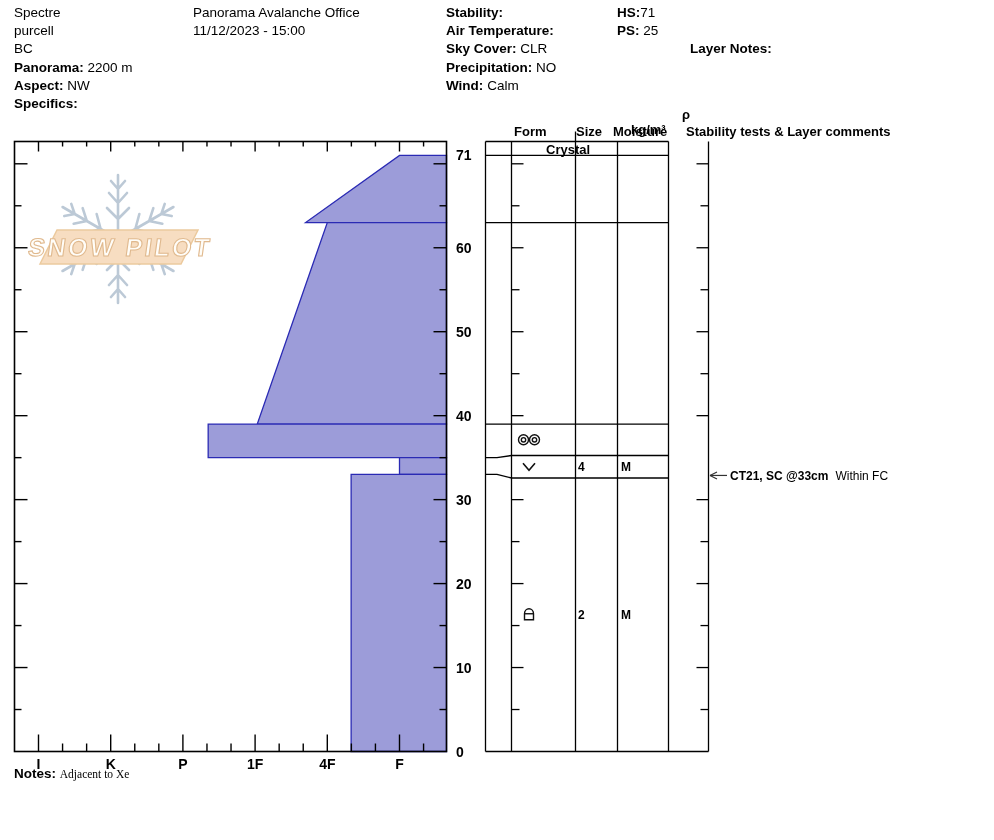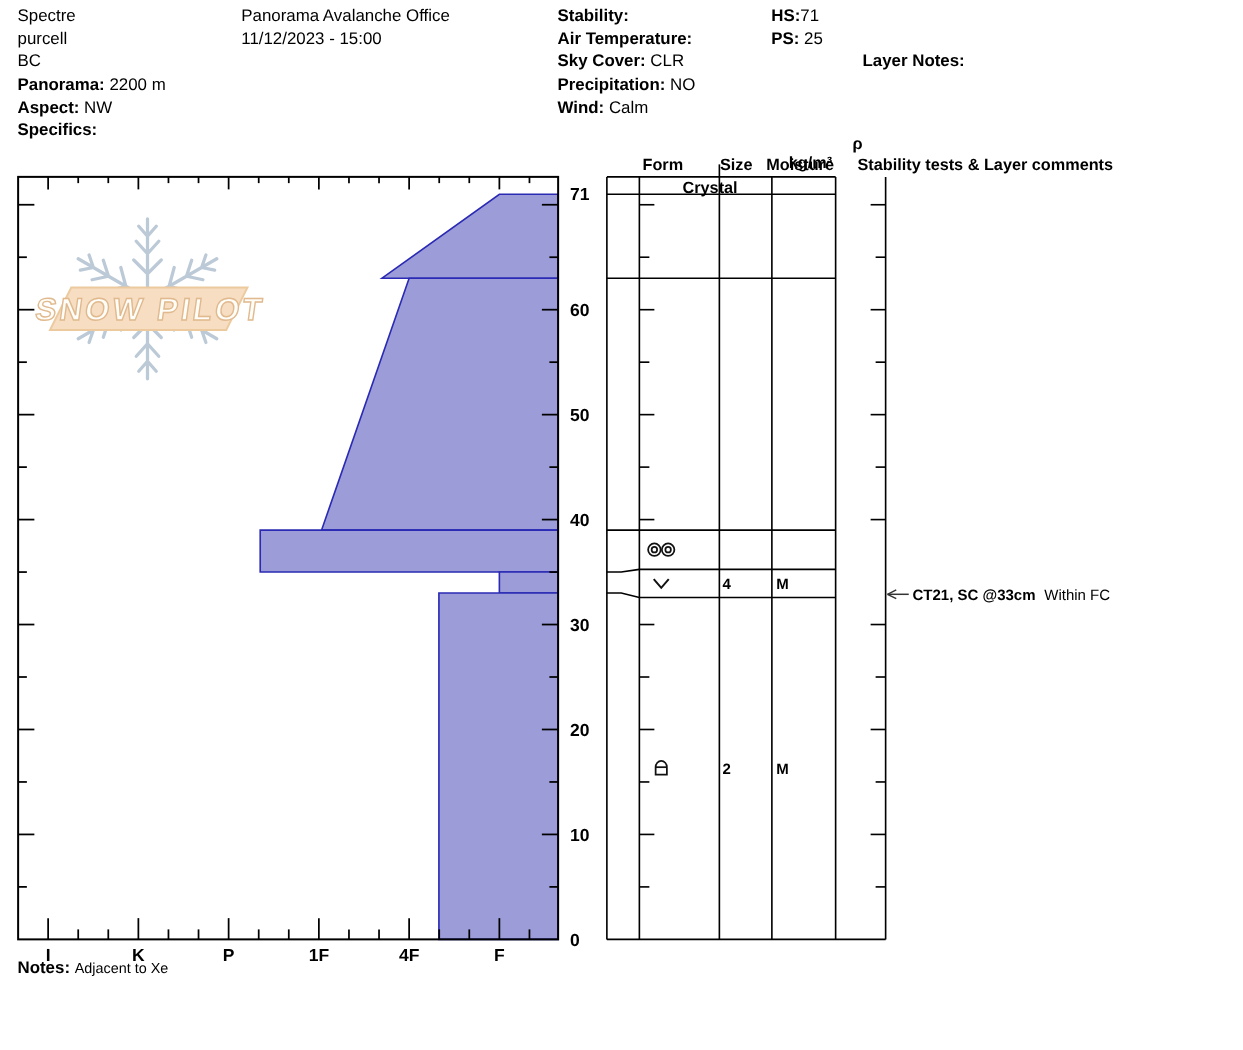--- a/index.html
+++ b/index.html
@@ -6,21 +6,21 @@
   #canvas{position:relative;width:994px;height:840px;background:#ffffff;
           font-family:"Liberation Sans",sans-serif;color:#000;overflow:hidden;}
   .hcol{position:absolute;top:4px;}
   .hline{font-size:13.5px;line-height:18.2px;white-space:pre;}
   .hline b{font-weight:bold;}
   .th{position:absolute;font-size:13px;font-weight:bold;white-space:nowrap;}
   #chart-svg{position:absolute;left:0;top:0;}
   #chart-svg text{font-family:"Liberation Sans",sans-serif;}
   #notes{position:absolute;left:14px;top:766px;font-size:13.5px;}
   #notes .nlabel{font-weight:bold;}
-  #notes .nval{font-size:11.5px;}
+  #notes .nval{font-size:11.5px;font-family:Liberation Serif, serif;}
 </style>
 </head>
 <body>
 
 <div id="canvas">
 
   <div id="pit-header">
       <div class="hcol" style="left: 14px;">
         <div class="hline">Spectre</div>
         <div class="hline">purcell</div>

